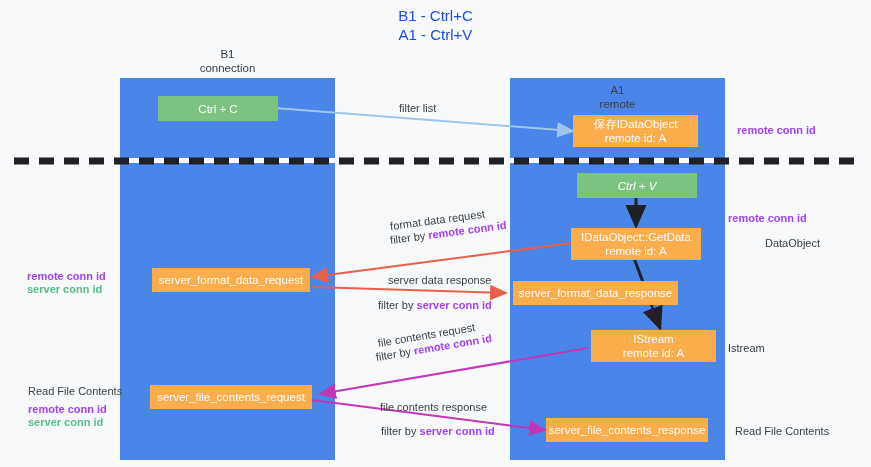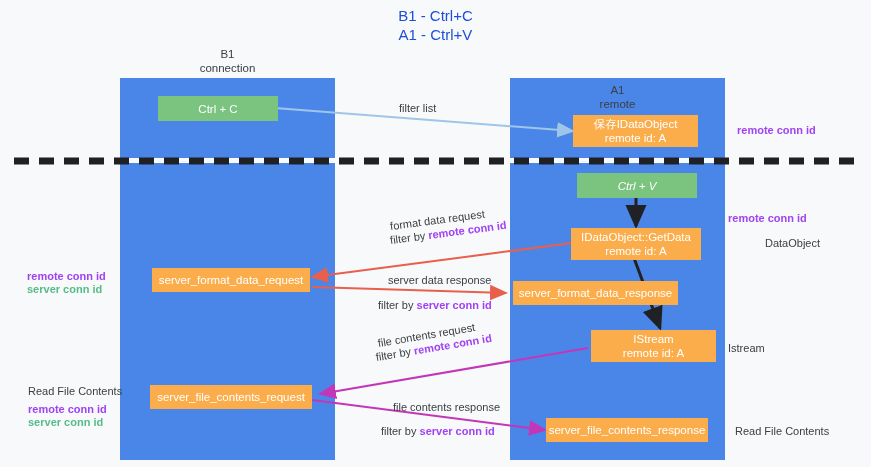--- a/index.html
+++ b/index.html
@@ -122,21 +122,21 @@
 
   <div class="lbl plain rot-up" style="left:391px;top:219px;transform:rotate(-7.5deg);">format data request</div>
   <div class="lbl plain rot-up" style="left:391px;top:233px;transform:rotate(-7.5deg);"><span>filter by </span><span class="pp">remote conn id</span></div>
 
   <div class="lbl plain" style="left:388px;top:273px;">server data response</div>
   <div class="lbl plain" style="left:378px;top:298px;"><span>filter by </span><span class="pp">server conn id</span></div>
 
   <div class="lbl plain rot-up" style="left:379px;top:336px;transform:rotate(-9.5deg);">file contents request</div>
   <div class="lbl plain rot-up" style="left:377px;top:350px;transform:rotate(-9.5deg);"><span>filter by </span><span class="pp">remote conn id</span></div>
 
-  <div class="lbl plain" style="left:393px;top:400px;">file contents response</div>
+  <div class="lbl plain" style="left:380px;top:400px;">file contents response</div>
   <div class="lbl plain" style="left:381px;top:424px;"><span>filter by </span><span class="pp">server conn id</span></div>
 
   <div class="lbl bold-purple" style="left:737px;top:123px;">remote conn id</div>
   <div class="lbl bold-purple" style="left:728px;top:211px;">remote conn id</div>
   <div class="lbl plain" style="left:765px;top:236px;">DataObject</div>
   <div class="lbl plain" style="left:728px;top:341px;">Istream</div>
   <div class="lbl plain" style="left:735px;top:424px;">Read File Contents</div>
 
   <div class="lbl bold-purple" style="left:27px;top:269px;">remote conn id</div>
   <div class="lbl bold-green" style="left:27px;top:282px;">server conn id</div>

